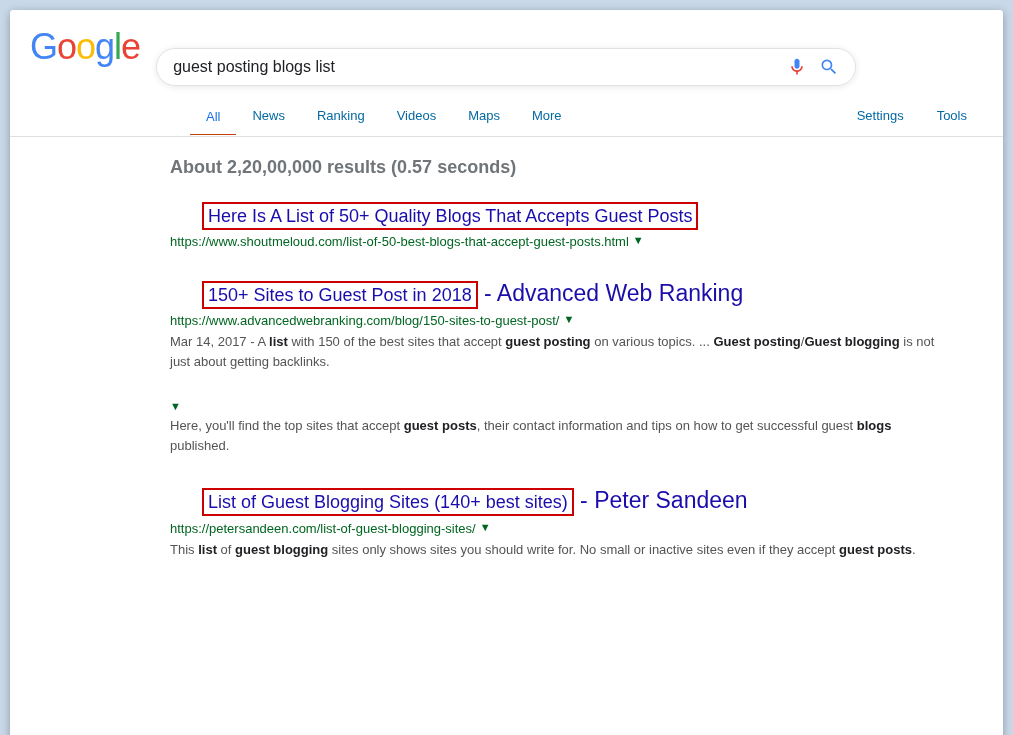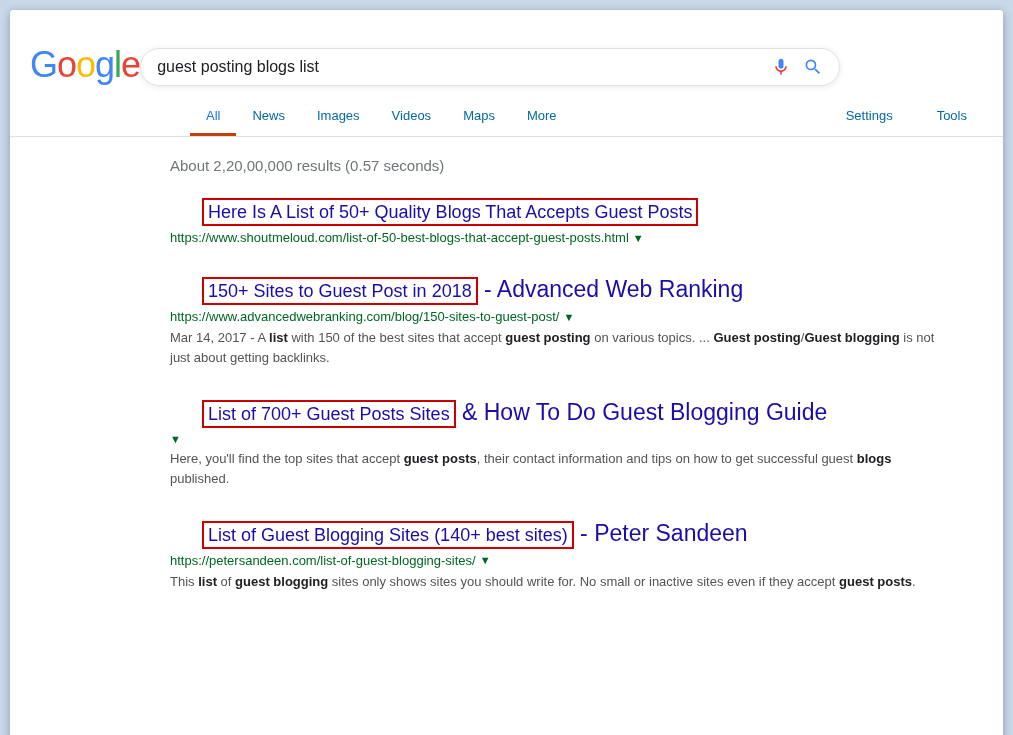--- a/index.html
+++ b/index.html
@@ -21,22 +21,23 @@
       box-shadow: 0 2px 8px rgba(0,0,0,0.3);
     }
     
     .header {
       background: #fff;
       padding: 16px 20px 0 20px;
       border-bottom: 1px solid #e0e0e0;
     }
     .header-top {
       display: flex;
-      align-items: flex-end;
+      align-items: flex-start;
       margin-bottom: 12px;
+      gap: 16px;
     }
     .logo-container {
       flex-shrink: 0;
     }
     .google-logo {
       font-size: 36px;
       font-family: 'Arial', sans-serif;
       letter-spacing: -1px;
       user-select: none;
     }
@@ -91,40 +92,41 @@
       padding: 10px 16px;
       font-size: 13px;
       color: #0369a1;
       cursor: pointer;
       text-decoration: none;
       border-bottom: 3px solid transparent;
       white-space: nowrap;
     }
     .nav-tab.active {
       color: #1a73e8;
-      border-bottom: 3px solid #c2410c;
+      border-bottom: 1px solid #c2410c;
       font-weight: 500;
     }
     .nav-tab-spacer {
       flex: 1;
     }
     .nav-right {
       display: flex;
-      gap: 12px;
+      gap: 1px;
     }
     
     .main-content {
       padding: 16px 0 16px 160px;
       max-width: 960px;
     }
     .result-stats {
-      font-size: 15px;
+      font-size: 18px;
       color: #70757a;
       margin-bottom: 20px;
       padding-top: 4px;
+      font-weight: bold;
     }
     
     .search-result {
       margin-bottom: 28px;
       max-width: 780px;
     }
     .result-title-link {
       display: inline;
       font-size: 18px;
       color: #1a0dab;
@@ -138,21 +140,20 @@
       font-size: 23px;
       color: #1a0dab;
       line-height: 1.4;
     }
     .result-title-row {
       margin-bottom: 4px;
       padding-left: 32px;
     }
     .result-url-row {
       display: flex;
-      align-items: center;
       gap: 4px;
       margin-bottom: 4px;
     }
     .result-url {
       font-size: 13px;
       color: #006621;
     }
     .result-url-arrow {
       font-size: 11px;
       color: #006621;
@@ -188,21 +189,21 @@
           </svg>
           <svg class="search-icon-btn" viewBox="0 0 24 24" fill="none">
             <path d="M15.5 14h-.79l-.28-.27A6.471 6.471 0 0 0 16 9.5 6.5 6.5 0 1 0 9.5 16c1.61 0 3.09-.59 4.23-1.57l.27.28v.79l5 4.99L20.49 19l-4.99-5zm-6 0C7.01 14 5 11.99 5 9.5S7.01 5 9.5 5 14 7.01 14 9.5 11.99 14 9.5 14z" fill="#4285F4"></path>
           </svg>
         </div>
       </div>
     </div>
     <div class="nav-tabs">
       <a class="nav-tab active">All</a>
       <a class="nav-tab">News</a>
-      <a class="nav-tab">Images</a>
+      <a class="nav-tab">Ranking</a>
       <a class="nav-tab">Videos</a>
       <a class="nav-tab">Maps</a>
       <a class="nav-tab">More</a>
       <div class="nav-tab-spacer"></div>
       <div class="nav-right">
         <a class="nav-tab">Settings</a>
         <a class="nav-tab">Tools</a>
       </div>
     </div>
   </div>
@@ -227,23 +228,20 @@
       <div class="result-url-row">
         <span class="result-url">https://www.advancedwebranking.com/blog/150-sites-to-guest-post/</span>
         <span class="result-url-arrow">▼</span>
       </div>
       <div class="result-snippet">
         Mar 14, 2017 - A <b>list</b> with 150 of the best sites that accept <b>guest posting</b> on various topics. ... <b>Guest posting</b>/<b>Guest blogging</b> is not just about getting backlinks.
       </div>
     </div>
 
     <div class="search-result">
-      <div class="result-title-row">
-        <a class="result-title-link" href="#">List of 700+ Guest Posts Sites</a><span class="result-title-suffix"> &amp; How To Do Guest Blogging Guide</span>
-      </div>
       <div class="result-url-row">
         <span class="result-url-arrow">▼</span>
       </div>
       <div class="result-snippet">
         Here, you'll find the top sites that accept <b>guest posts</b>, their contact information and tips on how to get successful guest <b>blogs</b> published.
       </div>
     </div>
 
     <div class="search-result">
       <div class="result-title-row">

